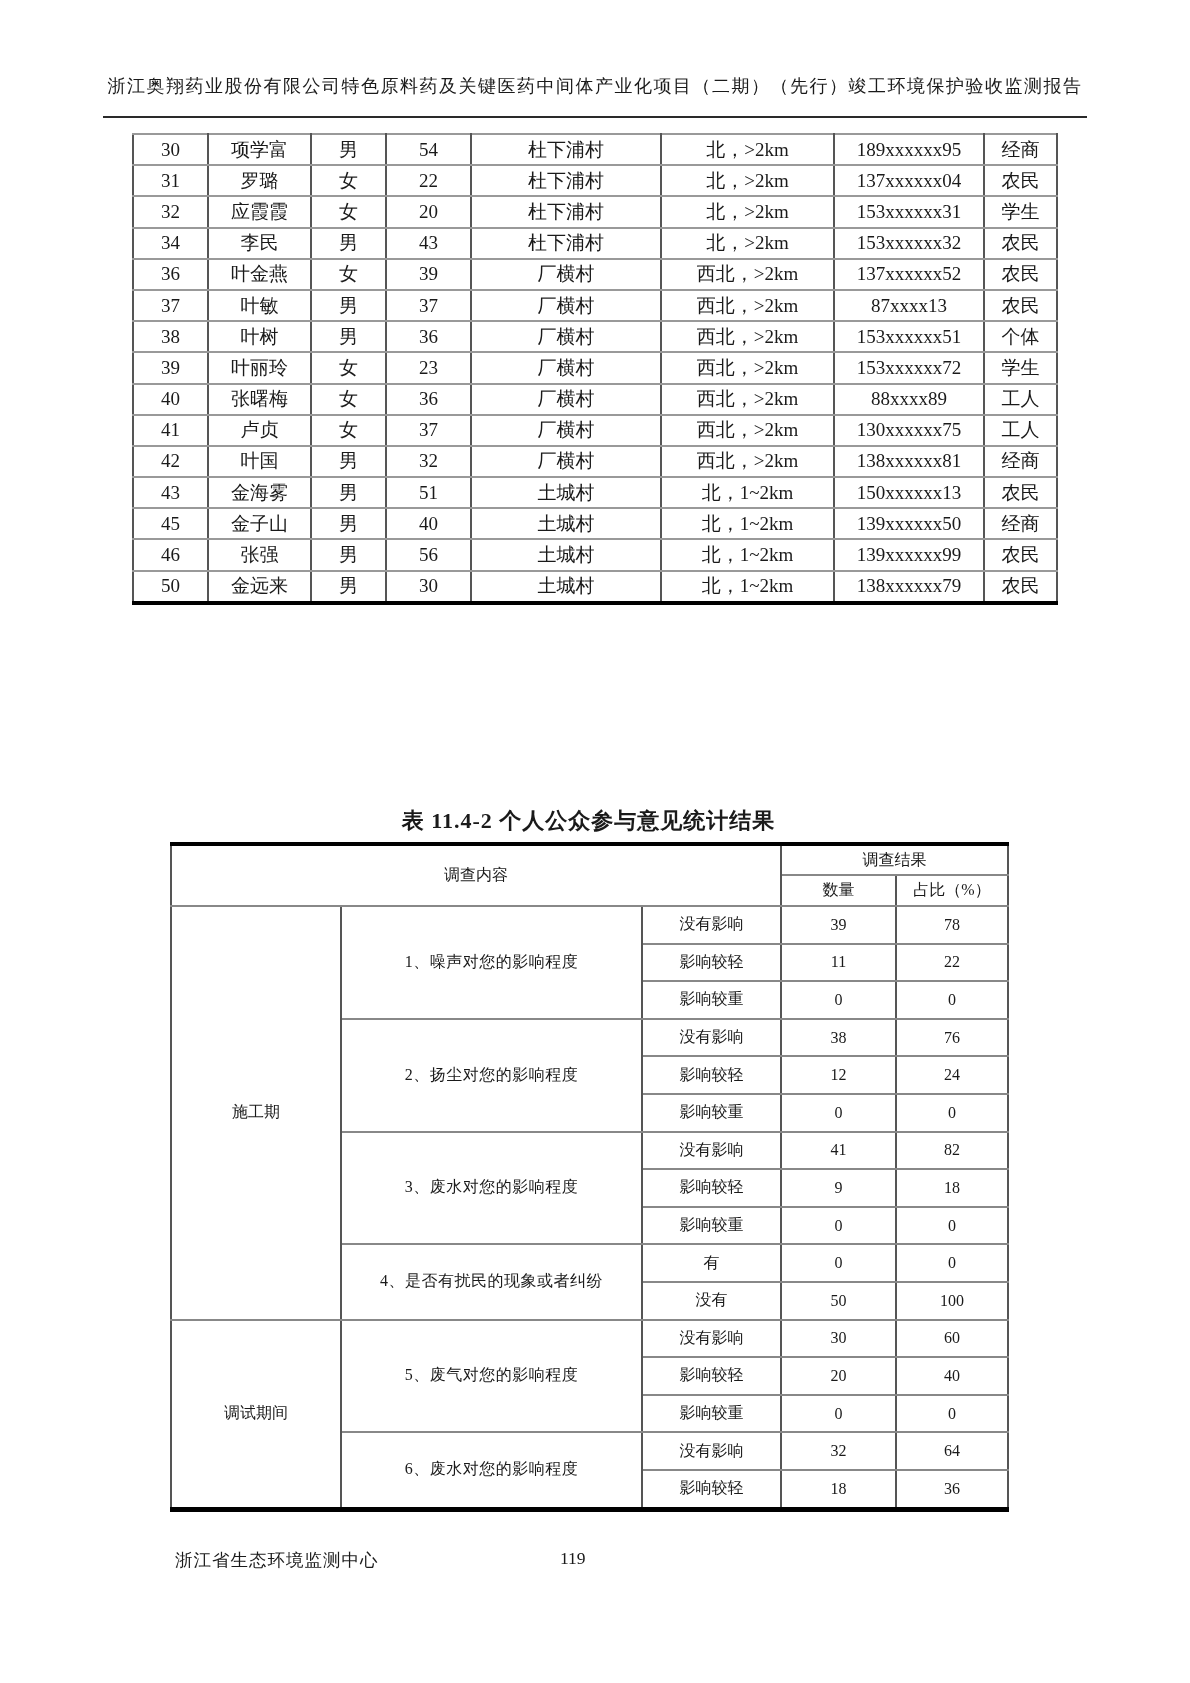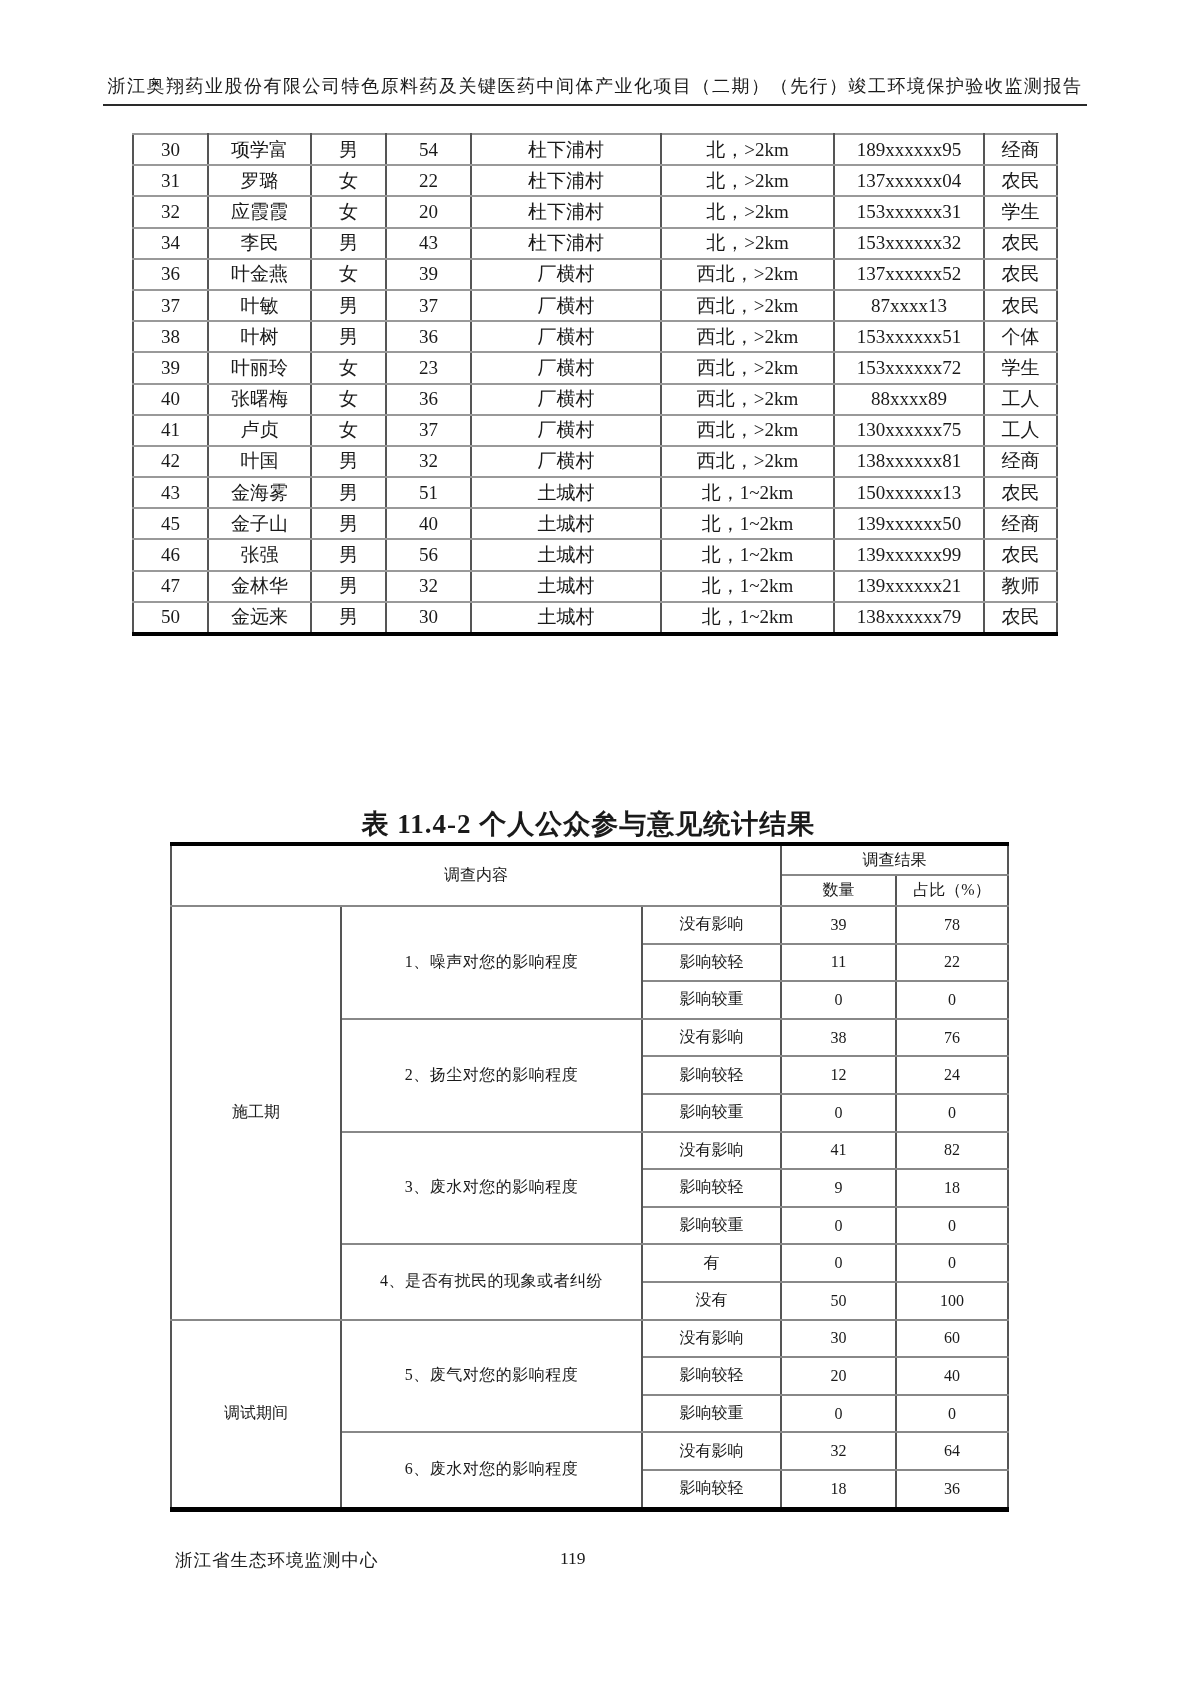--- a/index.html
+++ b/index.html
@@ -6,42 +6,42 @@
   .page {
     position:relative; width:1190px; height:1683px; background:#ffffff;
     font-family:"Liberation Serif","DejaVu Serif",serif; color:#1a1a1a;
     margin:0 auto; overflow:hidden;
   }
 
   
   .pg-header {
     position:absolute; left:103px; right:103px; top:74px;
     text-align:center; font-size:18px; letter-spacing:1.5px;
-    padding-bottom:6px; border-bottom:2px solid #2a2a2a; white-space:nowrap;
+    padding-bottom:18px; border-bottom:2px solid #2a2a2a; white-space:nowrap;
   }
 
   
   table.t1 {
     position:absolute; left:132px; top:133px; width:924px;
     border-collapse:collapse; table-layout:fixed;
     border-top:2.5px solid #000; border-bottom:4px solid #000;
     border-left:2px solid #333; border-right:2px solid #333;
     font-size:19px;
   }
   table.t1 td {
     border-left:2px solid #555; border-right:2px solid #555;
     border-top:2px solid #999; border-bottom:2px solid #999;
     height:29.2px; text-align:center; vertical-align:middle;
     padding:0 2px; overflow:hidden; white-space:nowrap;
   }
 
   
   .t2-title {
     position:absolute; left:170px; top:806px; width:837px;
-    text-align:center; font-weight:bold; font-size:27px; letter-spacing:1px;
+    text-align:center; font-weight:bold; font-size:22px; letter-spacing:1px;
   }
 
   
   table.t2 {
     position:absolute; left:170px; top:842px; width:837px;
     border-collapse:collapse; table-layout:fixed;
     border-top:4px solid #000; border-bottom:5px solid #000;
     border-left:2px solid #333; border-right:2px solid #333;
     font-size:16px;
   }
@@ -217,30 +217,20 @@
         </tr>
         <tr>
           <td>46</td>
           <td>张强</td>
           <td>男</td>
           <td>56</td>
           <td>土城村</td>
           <td>北，1~2km</td>
           <td>139xxxxxx99</td>
           <td>农民</td>
-        </tr>
-        <tr>
-          <td>47</td>
-          <td>金林华</td>
-          <td>男</td>
-          <td>32</td>
-          <td>土城村</td>
-          <td>北，1~2km</td>
-          <td>139xxxxxx21</td>
-          <td>教师</td>
         </tr>
         <tr>
           <td>50</td>
           <td>金远来</td>
           <td>男</td>
           <td>30</td>
           <td>土城村</td>
           <td>北，1~2km</td>
           <td>138xxxxxx79</td>
           <td>农民</td>

